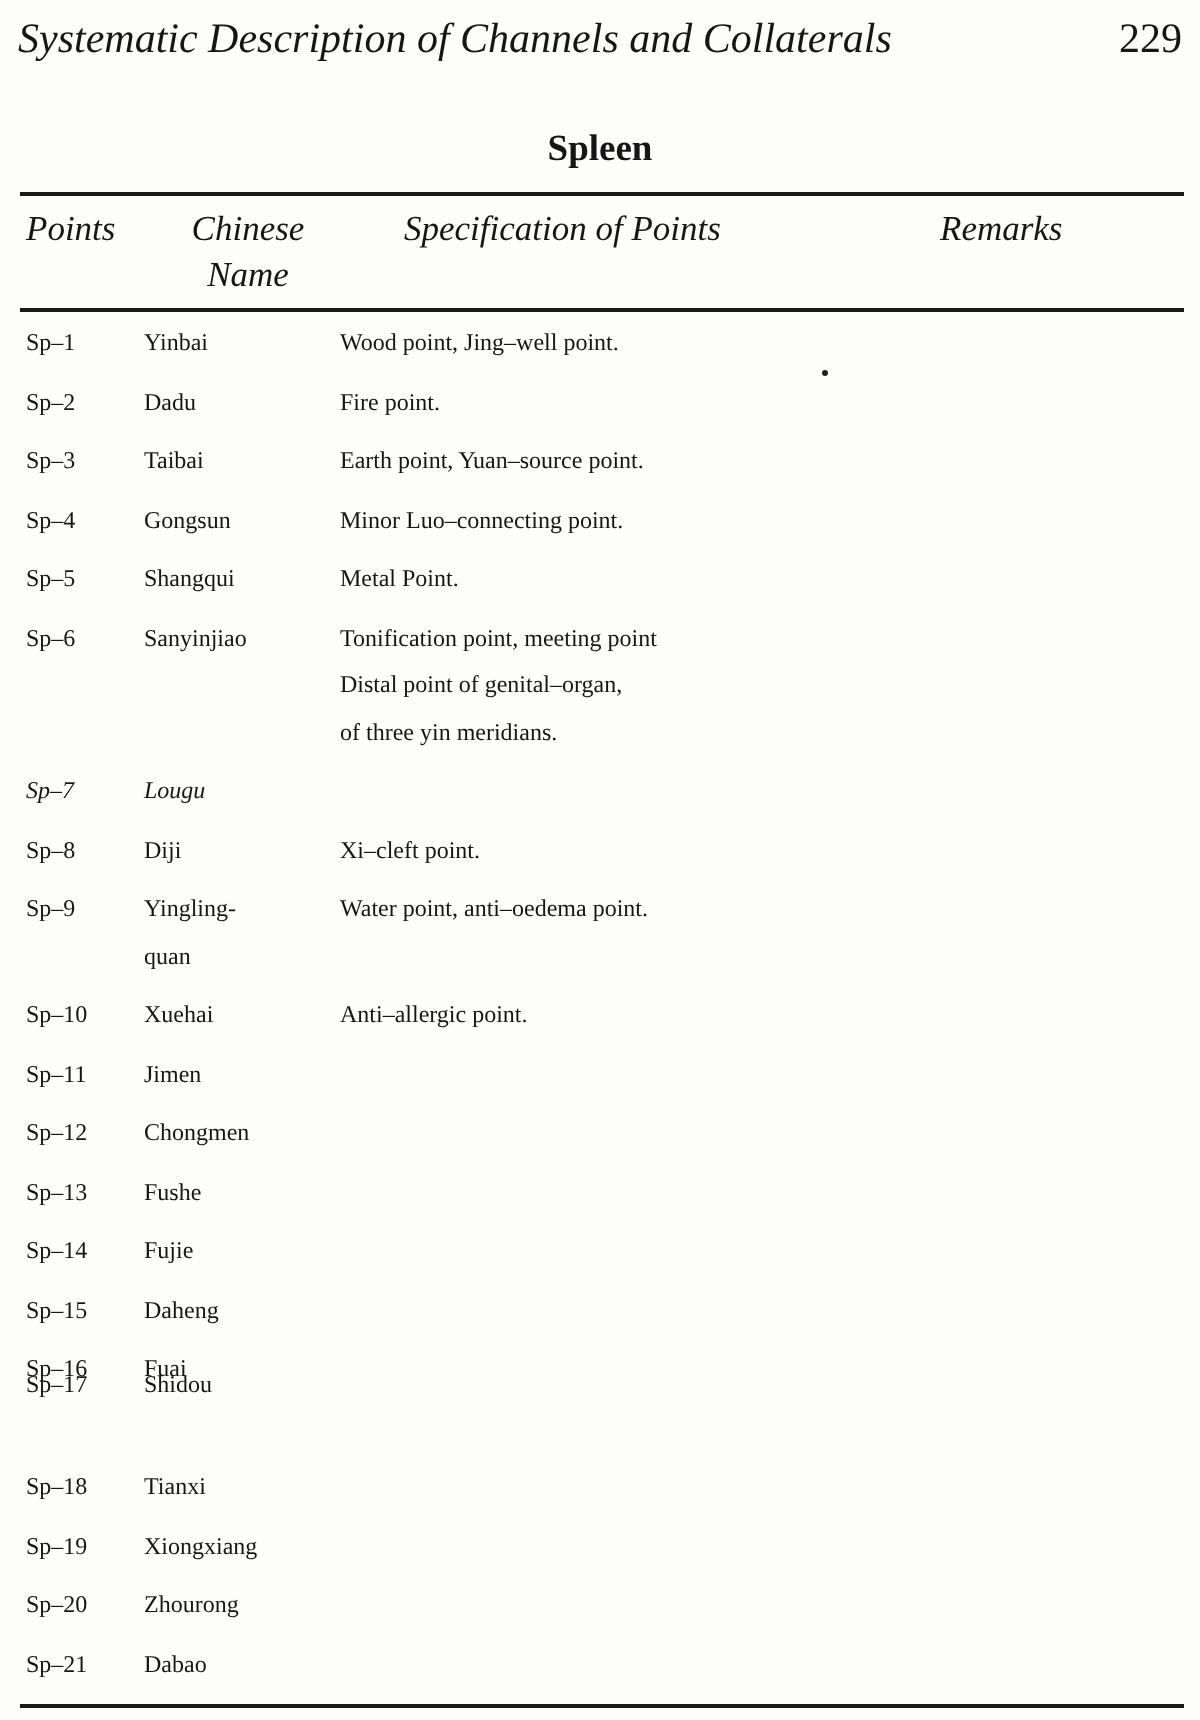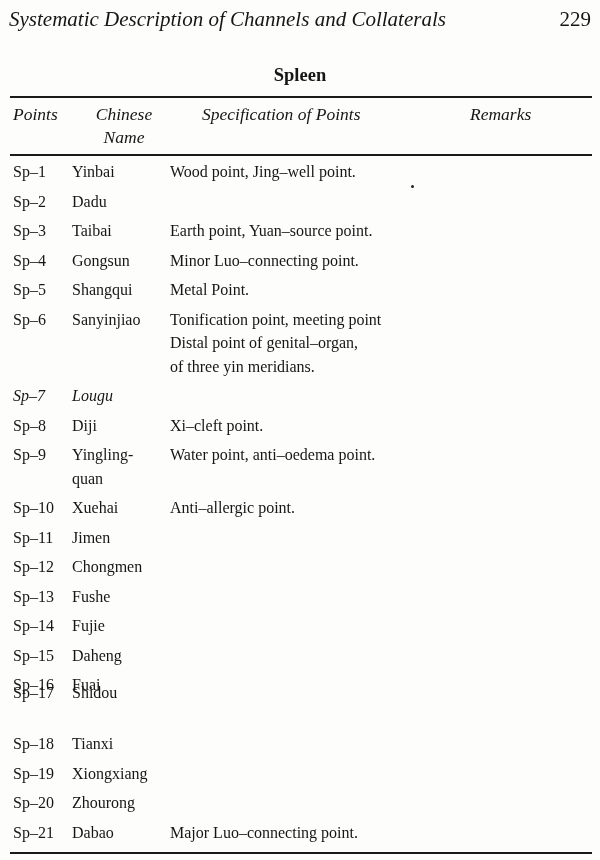--- a/index.html
+++ b/index.html
@@ -20,21 +20,21 @@
   .rule { position:absolute; left:10px; width:582px; background:#1a1a1a; }
   .rule.top { top:96px; height:2px; }
   .rule.mid { top:154px; height:2px; }
   .rule.bottom { top:852px; height:2px; }
   .th { position:absolute; font-style:italic; font-size:17.5px; line-height:23px; top:103px; }
   .th.c1 { left:13px; }
   .th.c2 { left:88px; text-align:center; width:72px; }
   .th.c3 { left:202px; }
   .th.c4 { left:470px; }
   .rows { position:absolute; left:0; top:160px; width:600px; }
-  .row { position:relative; font-size:16px; line-height:23.5px; }
+  .row { position:relative; font-size:12px; line-height:23.5px; }
   .row .pt { position:absolute; left:13px; }
   .row .cn { position:absolute; left:72px; width:100px; }
   .row .sp { position:absolute; left:170px; width:300px; }
   .row .rm { position:absolute; left:470px; }
   .speck { position:absolute; left:411px; top:185px; width:3px; height:3px; border-radius:50%; background:#222; }
 </style>
 </head>
 <body>
 
 <div class="running-head">
@@ -65,20 +65,23 @@
       <span class="sp">
         <div>Wood point, Jing–well point.</div>
       </span>
       <span class="rm"></span>
     </div>
     <div class="row" style="position: absolute; top: 29.5px; left: 0px; width: 600px; height: 23.5px;">
       <span class="pt">Sp–2</span>
       <span class="cn">
         <div>Dadu</div>
       </span>
+      <span class="sp">
+        <div>Fire point.</div>
+      </span>
       <span class="rm"></span>
     </div>
     <div class="row" style="position: absolute; top: 59px; left: 0px; width: 600px; height: 23.5px;">
       <span class="pt">Sp–3</span>
       <span class="cn">
         <div>Taibai</div>
       </span>
       <span class="sp">
         <div>Earth point, Yuan–source point.</div>
       </span>
@@ -233,22 +236,19 @@
         <div>Zhourong</div>
       </span>
       <span class="sp"></span>
       <span class="rm"></span>
     </div>
     <div class="row" style="position: absolute; top: 660.5px; left: 0px; width: 600px; height: 23.5px;">
       <span class="pt">Sp–21</span>
       <span class="cn">
         <div>Dabao</div>
       </span>
-      <span class="sp">
-        <div>Major Luo–connecting point.</div>
-      </span>
       <span class="rm"></span>
     </div>
   </div>
 
 <div class="rule bottom"></div>
 
 <div class="speck"></div>
 
 </body></html>

